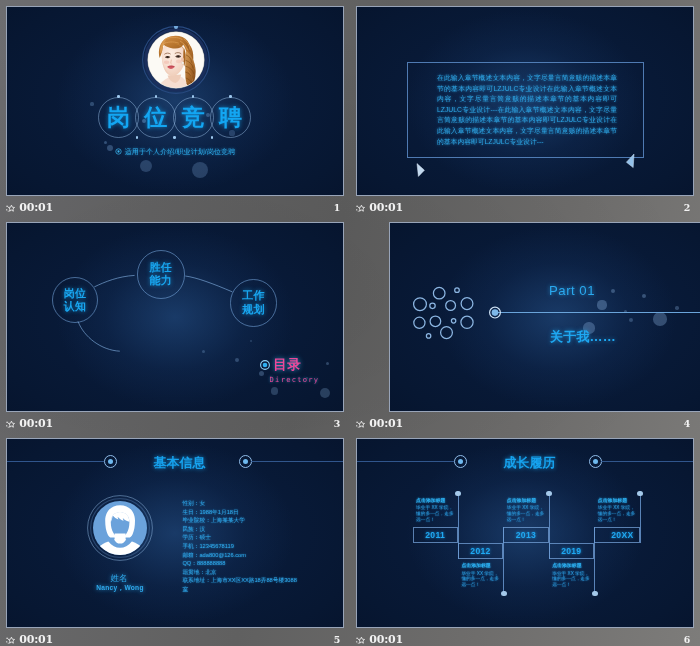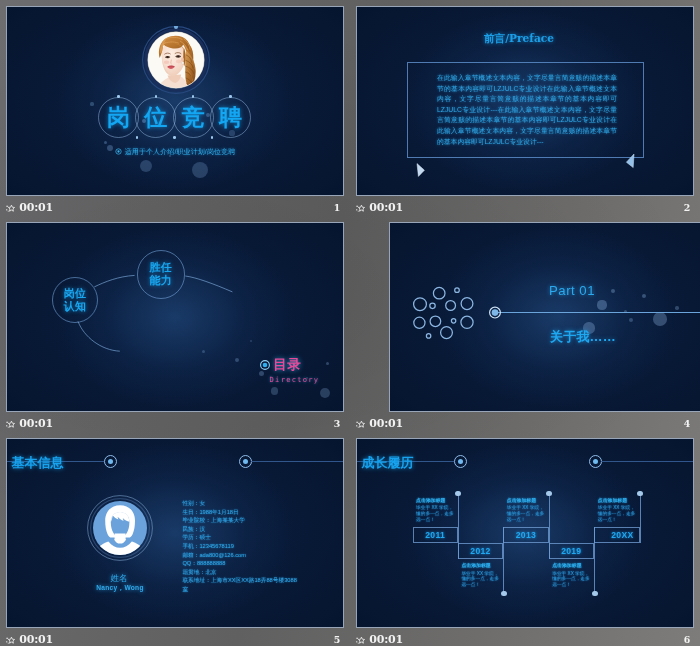--- a/index.html
+++ b/index.html
@@ -58,21 +58,21 @@
   .s3-dir .en{font-size:7.1px;letter-spacing:1.25px;font-family:"DejaVu Sans Mono",monospace;
               text-shadow:0 0 3px rgba(54,184,242,.75);}
 
   
   .s4-part{position:absolute;color:#2aa9ef;font-size:13.2px;letter-spacing:.5px;
            text-shadow:0 0 4px rgba(42,169,239,.75);}
   .s4-title{position:absolute;color:#1ea8f2;font-size:13px;font-weight:bold;letter-spacing:.2px;
             text-shadow:0 0 4px rgba(30,168,242,.75);}
 
   
-  .hdr-title{position:absolute;left:4.5px;top:14.5px;width:336px;text-align:left;
+  .hdr-title{position:absolute;left:4.5px;top:14.5px;width:336px;text-align:center;
              color:#16a2ee;font-size:13px;font-weight:bold;letter-spacing:0px;
              text-shadow:0 0 4px rgba(22,162,238,.8);}
   .hdr-line{position:absolute;top:22px;height:1px;background:rgba(55,95,152,.88);}
   .hdr-ring{position:absolute;top:16px;width:13px;height:13px;border-radius:50%;
             border:1px solid rgba(150,195,240,.95);box-sizing:border-box;}
   .hdr-ring i{position:absolute;left:3px;top:3px;width:5px;height:5px;border-radius:50%;
               background:#6fb9ee;display:block;}
   .s5-name{position:absolute;width:90px;text-align:center;color:#2ea9ec;
            text-shadow:0 0 4px rgba(46,169,236,.8);}
   .s5-fields{position:absolute;color:#2ea9ec;font-size:5.7px;width:118px;
@@ -234,21 +234,20 @@
           <path d="M0.75 6.1 L0.75 7.5" stroke="#eeeeee" stroke-width="0.9"></path>
           <path d="M1.8 8.2 L2.7 8.2" stroke="#eeeeee" stroke-width="0.9"></path>
         </svg></span>
 <span>00:01</span>
 </div>
 <div class="pgnum" style="left:6px;top:200px;width:334.4px;">1</div>
 <div class="cell" style="left:356px;top:6px;width:338px;height:190px;">
 <div class="slide">
 <div class="stage">
 <div class="bg"></div>
-<div class="s2-title">前言/Preface</div>
 <div class="s2-box" style="left:50px;top:55px;width:237px;height:96px;"></div>
 <div class="s2-body" style="left:80px;top:66px;width:180px;">在此输入章节概述文本内容，文字尽量言简意赅的描述本章节的基本内容即可LZJULC专业设计在此输入章节概述文本内容，文字尽量言简意赅的描述本章节的基本内容即可LZJULC专业设计---在此输入章节概述文本内容，文字尽量言简意赅的描述本章节的基本内容即可LZJULC专业设计在此输入章节概述文本内容，文字尽量言简意赅的描述本章节的基本内容即可LZJULC专业设计---</div>
 <svg style="position:absolute;left:57.5px;top:155px;" width="12" height="16" viewBox="0 0 12 16">
             <path d="M2.0 1.6 L9.4 8.2 L3.4 14.4 Z" fill="#c2d9ef" stroke="#e1edfb" stroke-width=".5"></path>
           </svg>
 <svg style="position:absolute;left:267px;top:146px;" width="12" height="16" viewBox="0 0 12 16">
             <path d="M10.0 1.0 L2.4 9.2 L9.2 14.6 Z" fill="#93c1ea" stroke="#d4e6f9" stroke-width=".5"></path>
           </svg>
 </div>
       </div>
@@ -274,20 +273,24 @@
               <path d="M71.0 98.4 C77 114 94 127.2 112.8 128.2"></path>
             </g>
           </svg>
 <div class="s3-node" style="left:44.7px;top:53.7px;width:46.6px;height:46.6px;">
 <span>岗位</span>
 <span>认知</span>
 </div>
 <div class="s3-node" style="left:129.6px;top:27.2px;width:48.4px;height:48.4px;">
 <span>胜任</span>
 <span>能力</span>
+</div>
+<div class="s3-node" style="left:222.6px;top:55.9px;width:47.8px;height:47.8px;">
+<span>工作</span>
+<span>规划</span>
 </div>
 <div class="dot" style="left:227.9px;top:134.6px;width:4.0px;height:4.0px;background:rgba(138,180,225,0.30);"></div>
 <div class="dot" style="left:252.1px;top:147.9px;width:5.2px;height:5.2px;background:rgba(138,180,225,0.30);"></div>
 <div class="dot" style="left:319.1px;top:139.1px;width:3.2px;height:3.2px;background:rgba(138,180,225,0.30);"></div>
 <div class="dot" style="left:263.9px;top:164.0px;width:7.6px;height:7.6px;background:rgba(138,180,225,0.26);"></div>
 <div class="dot" style="left:313.3px;top:165.3px;width:9.8px;height:9.8px;background:rgba(138,180,225,0.26);"></div>
 <div class="dot" style="left:194.5px;top:126.5px;width:3.0px;height:3.0px;background:rgba(138,180,225,0.28);"></div>
 <div class="dot" style="left:242.6px;top:116.6px;width:2.8px;height:2.8px;background:rgba(138,180,225,0.24);"></div>
 <div class="dot" style="left:298.7px;top:153.7px;width:2.6px;height:2.6px;background:rgba(138,180,225,0.22);"></div>
 <div class="s3-dir" style="left:252.6px;top:131.5px;">

